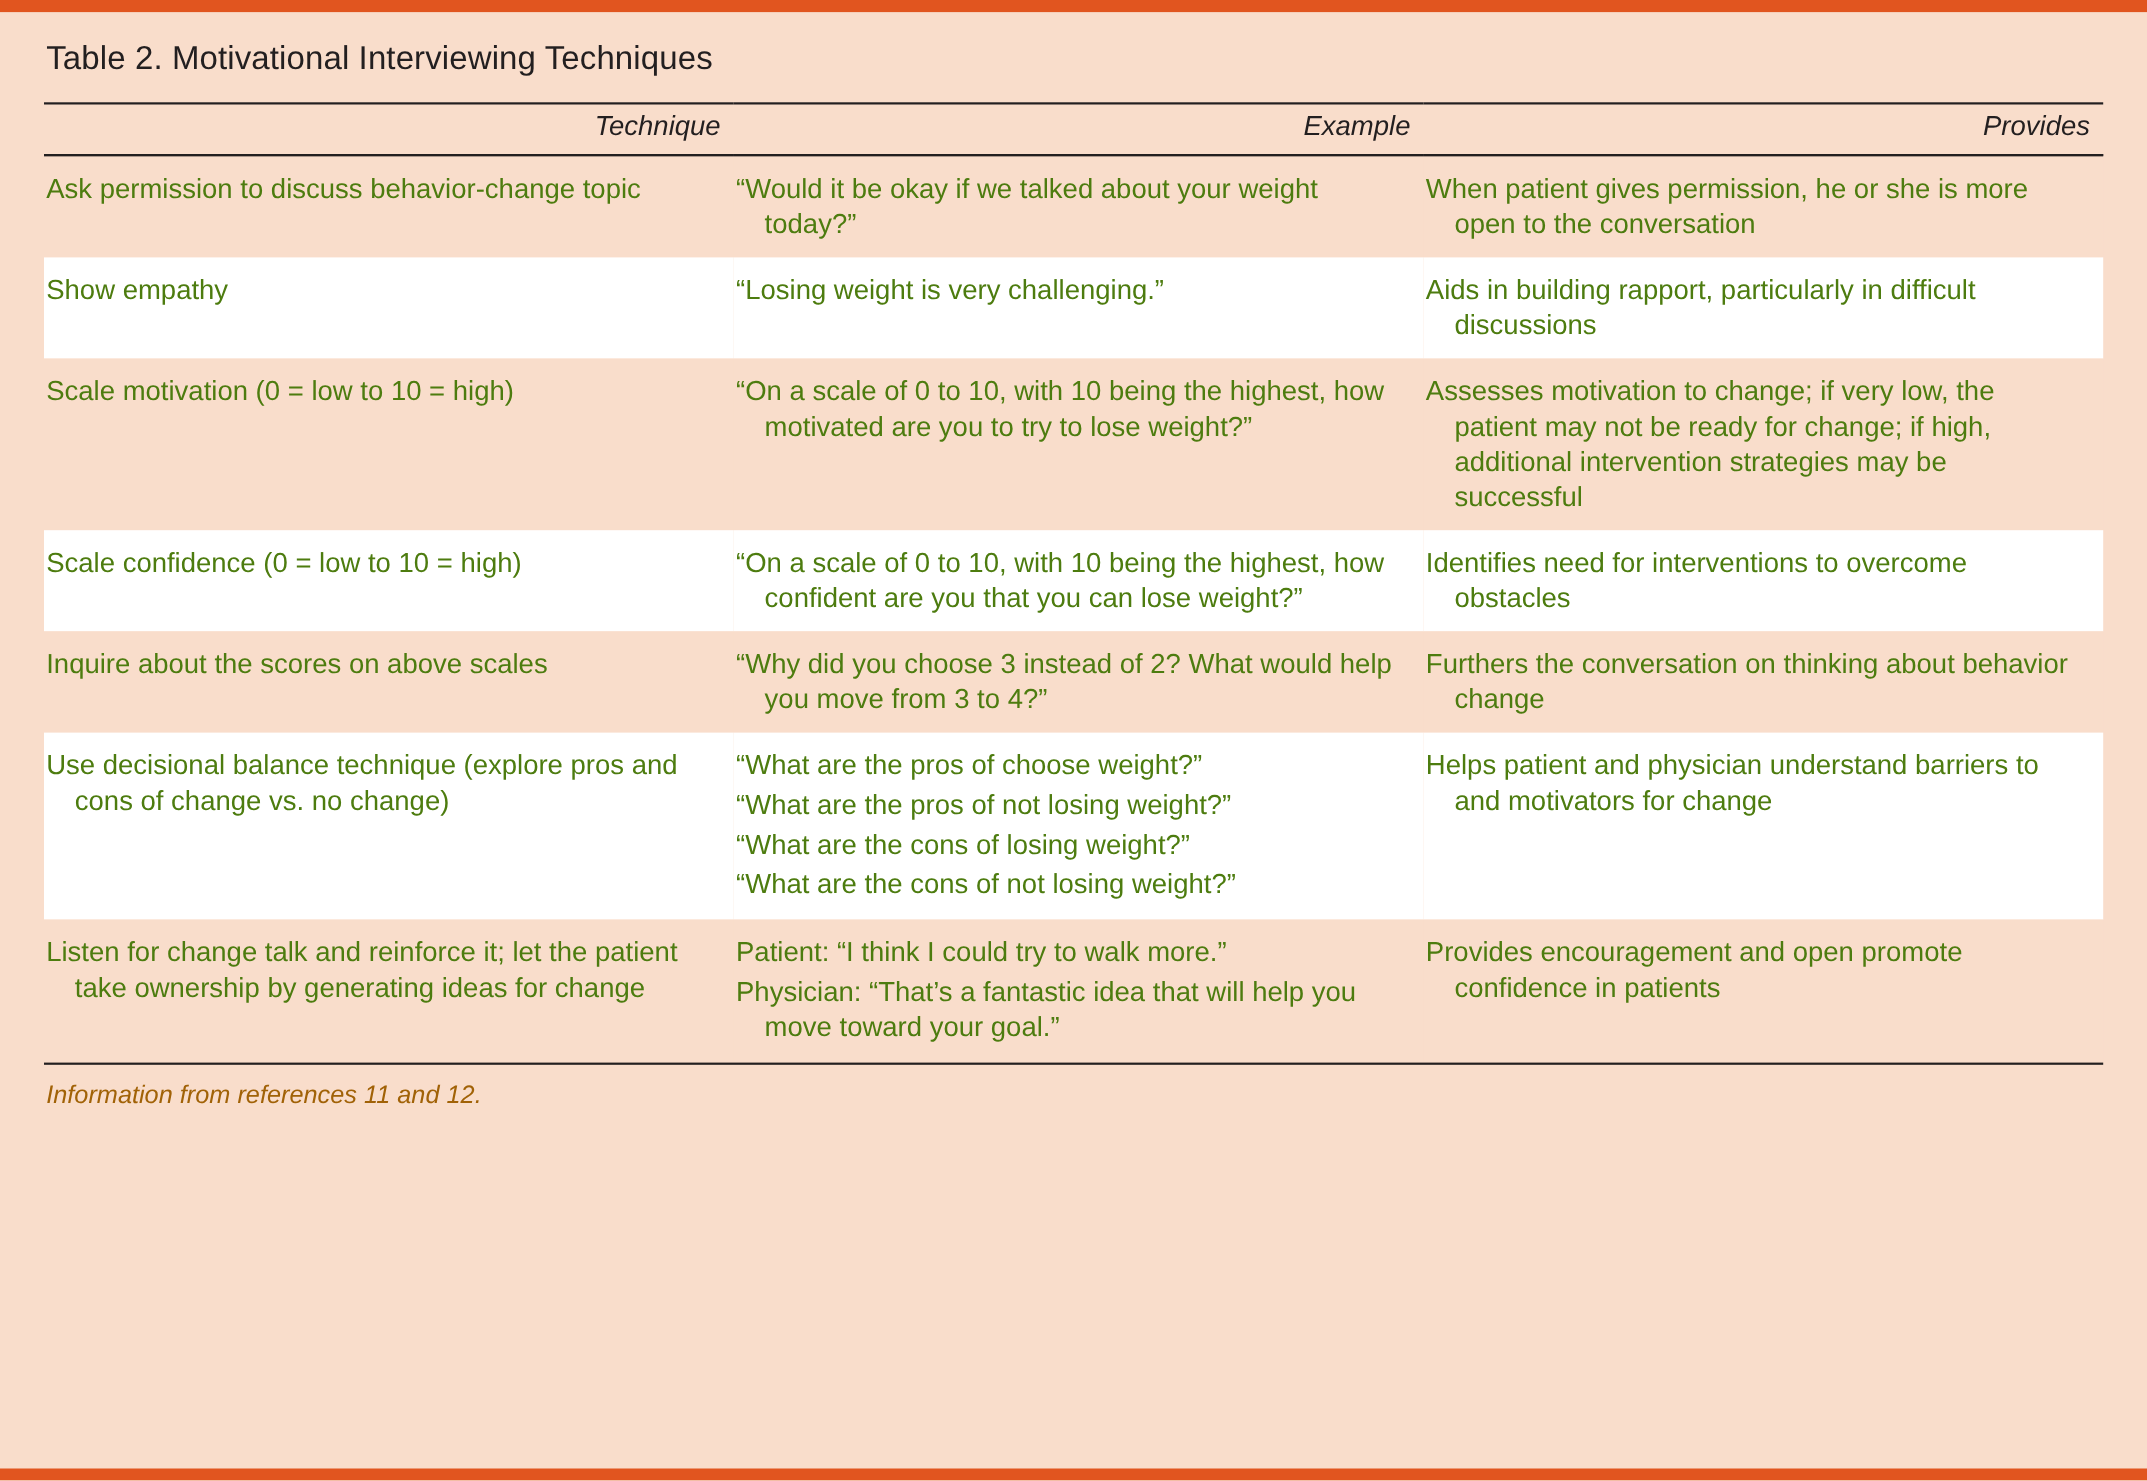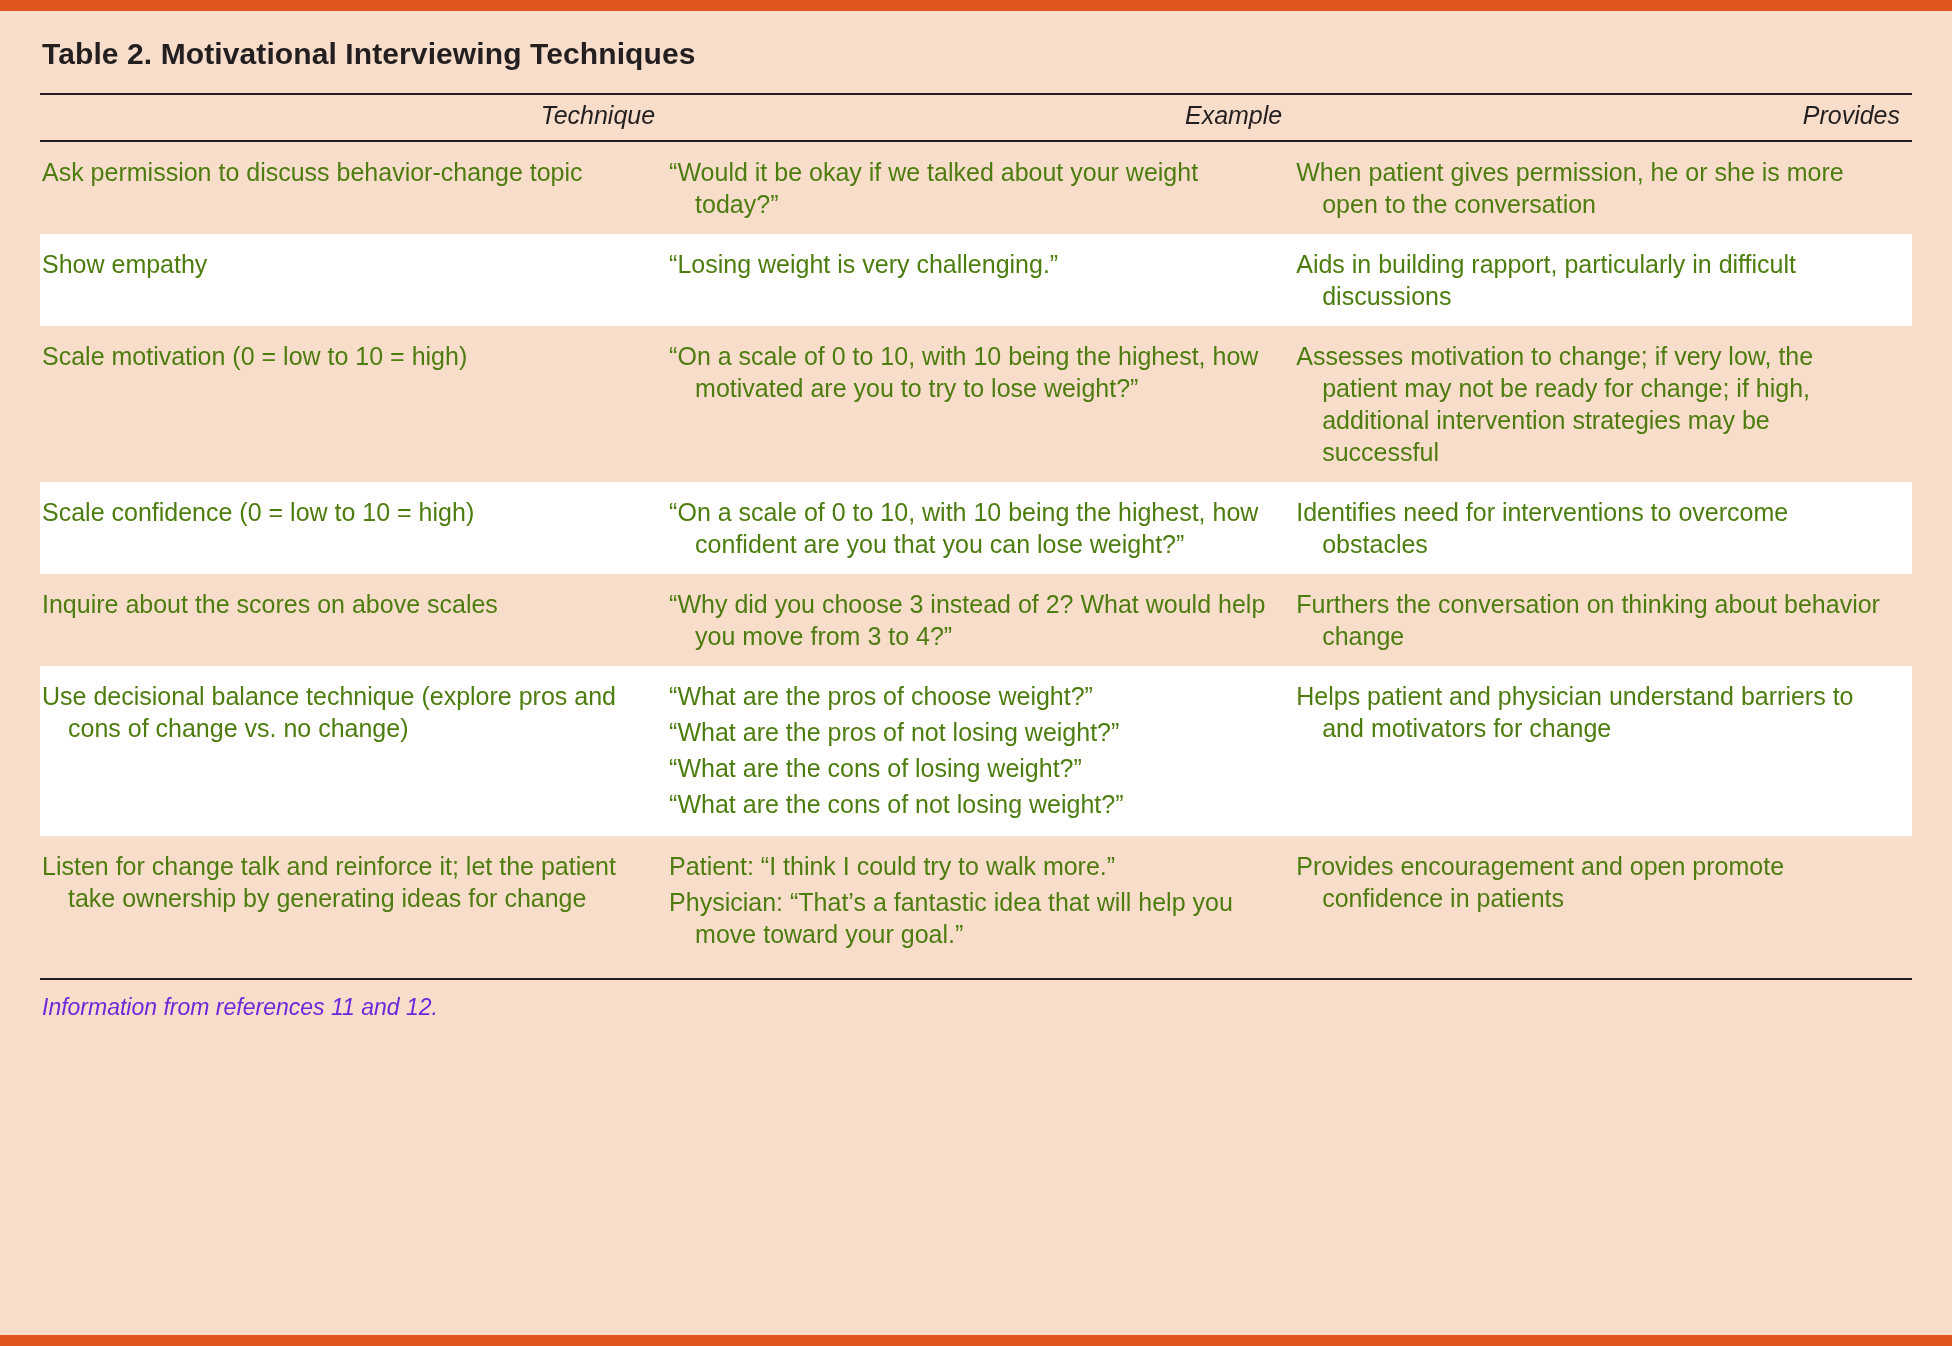--- a/index.html
+++ b/index.html
@@ -18,21 +18,21 @@
     width: 1952px;
     height: 1346px;
     box-sizing: border-box;
     background: #f9ddcb;
     border-top: 11px solid #e1551f;
     border-bottom: 11px solid #e1551f;
     padding: 0 40px;
   }
   .table-title {
     font-size: 30px;
-    font-weight: bold;
+    font-weight: normal;
     color: #231f20;
     padding: 26px 0 22px 2px;
     letter-spacing: 0.1px;
   }
   table {
     width: 100%;
     border-collapse: collapse;
     table-layout: fixed;
   }
   col.c1 { width: 33.5%; }
@@ -60,24 +60,24 @@
   tbody tr.plain td { background: #ffffff; }
   .hang {
     padding-left: 26px;
     text-indent: -26px;
   }
   .line + .line { margin-top: 4px; }
   .qline { margin-bottom: 2px; }
   .foot {
     font-size: 23px;
     font-style: italic;
-    color: #6d28d9;
+    color: #a16207;
     padding: 14px 0 0 2px;
     border-top: 2.5px solid #231f20;
-    margin-top: 12px;
+    margin-top: 0;
   }
 </style>
 </head>
 <body>
 
 <div class="table-wrap">
 
   <div class="table-title">Table 2. Motivational Interviewing Techniques</div>
 
   <table>

